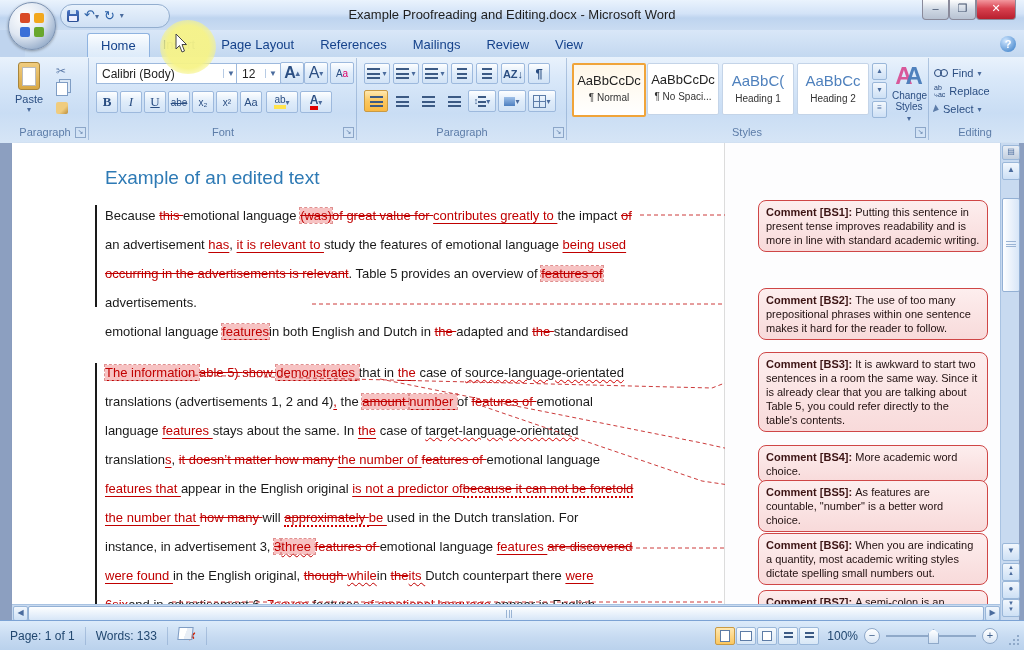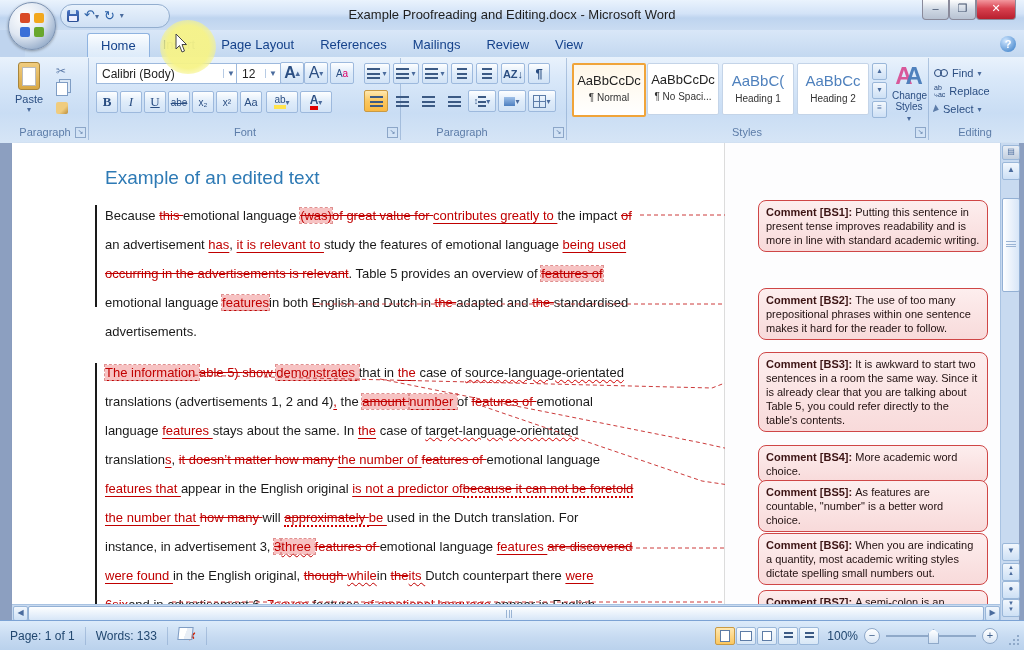--- a/index.html
+++ b/index.html
@@ -183,21 +183,21 @@
         <div style="font-size:11px;color:#2b4e82;margin-top:3px;"><span>Paste</span></div>
         <div class="mini">▾</div>
       </div>
       <div style="position:absolute;left:54px;top:6px;font-size:12px;color:#5b7aa8;"><span>✂</span></div>
       <div style="position:absolute;left:54px;top:24px;width:10px;height:12px;border:1px solid #7f9dc4;background:#fff;box-shadow:3px -3px 0 -1px #dce8f5,3px -3px 0 0 #7f9dc4;"></div>
       <div style="position:absolute;left:54px;top:44px;width:12px;height:12px;background:linear-gradient(135deg,#f0cc7e 60%,#b98c3a);border-radius:2px;"></div>
       <div class="glabel"><span>Paragraph</span></div>
       <div class="dlg">↘</div>
     </div>
 
-    <div class="rgroup" style="left:90px;width:266px;padding-left:44px;">
+    <div class="rgroup" style="left:90px;width:266px;">
       <div class="combo" style="position:absolute;left:6px;top:5px;width:136px;padding-left:5px;">
         <span>Calibri (Body)</span>
           <span class="arr">▼</span>
       </div>
       <div class="combo" style="position:absolute;left:146px;top:5px;width:38px;padding-left:5px;">
         <span>12</span>
           <span class="arr">▼</span>
       </div>
       <div class="rbtn framed" style="position:absolute;left:190px;top:4px;width:22px;height:20px;font-weight:bold;">A<span class="mini">▴</span></div>
       <div class="rbtn framed" style="position:absolute;left:214px;top:4px;width:22px;height:20px;">A<span class="mini">▾</span></div>
@@ -350,22 +350,22 @@
     <div class="page">
       <div class="mdivider"></div>
 
       <div class="textflow">
         <div class="dochead">Example of an edited text</div>
         <div>
             <div class="para">
               <div class="dline"><span class="r n">Because </span><span class="r d">this </span><span class="r n">emotional language </span><span class="r dh">(was)</span><span class="r d">of great value for </span><span class="r i">contributes greatly to </span><span class="r n">the impact </span><span class="r d">of</span></div>
               <div class="dline"><span class="r n">an advertisement </span><span class="r i">has</span><span class="r n">, </span><span class="r i">it is relevant to </span><span class="r n">study the features of emotional language </span><span class="r i">being used</span></div>
               <div class="dline"><span class="r d">occurring in the advertisements is relevant</span><span class="r n">. Table 5 provides an overview of </span><span class="r dh">features of</span></div>
+              <div class="dline"><span class="r n">advertisements.</span></div>
               <div class="dline"><span class="r n">emotional language </span><span class="r ih">features</span><span class="r n">in both English and Dutch in </span><span class="r d">the </span><span class="r n">adapted and </span><span class="r d">the </span><span class="r n">standardised</span></div>
-              <div class="dline"><span class="r n">advertisements.</span></div>
             </div>
             <div class="para">
               <div class="dline"><span class="r ih">The information </span><span class="r d">able 5) </span><span class="r d">show </span><span class="r ih">demonstrates </span><span class="r n">that in </span><span class="r i">the</span><span class="r n"> case of </span><span class="r q">source-language-orientated</span></div>
               <div class="dline"><span class="r n">translations (advertisements 1, 2 and 4)</span><span class="r i">,</span><span class="r n"> the </span><span class="r dh">amount </span><span class="r ih">number </span><span class="r n">of </span><span class="r d">features of </span><span class="r n">emotional</span></div>
               <div class="dline"><span class="r n">language </span><span class="r i">features </span><span class="r n">stays about the same. In </span><span class="r i">the</span><span class="r n"> case of </span><span class="r q">target-language-orientated</span></div>
               <div class="dline"><span class="r n">translation</span><span class="r i">s</span><span class="r n">, </span><span class="r d">it doesn’t matter how many </span><span class="r i">the number of </span><span class="r d">features of </span><span class="r n">emotional language</span></div>
               <div class="dline"><span class="r i">features that </span><span class="r n">appear in the English original </span><span class="r i">is not a predictor of</span><span class="r dq">because it can not be foretold</span></div>
               <div class="dline"><span class="r i">the number that </span><span class="r d">how many </span><span class="r n">will </span><span class="r dq">approximately </span><span class="r i">be </span><span class="r n">used in the Dutch translation. For</span></div>
               <div class="dline"><span class="r n">instance, in advertisement 3, </span><span class="r dh">3</span><span class="r ihq">three </span><span class="r d">features of </span><span class="r n">emotional language </span><span class="r i">features </span><span class="r d">are discovered</span></div>
               <div class="dline"><span class="r i">were found </span><span class="r n">in the English original, </span><span class="r d">though </span><span class="r iq">while</span><span class="r n">in </span><span class="r d">the</span><span class="r iq">its </span><span class="r n">Dutch counterpart there </span><span class="r i">were</span></div>

